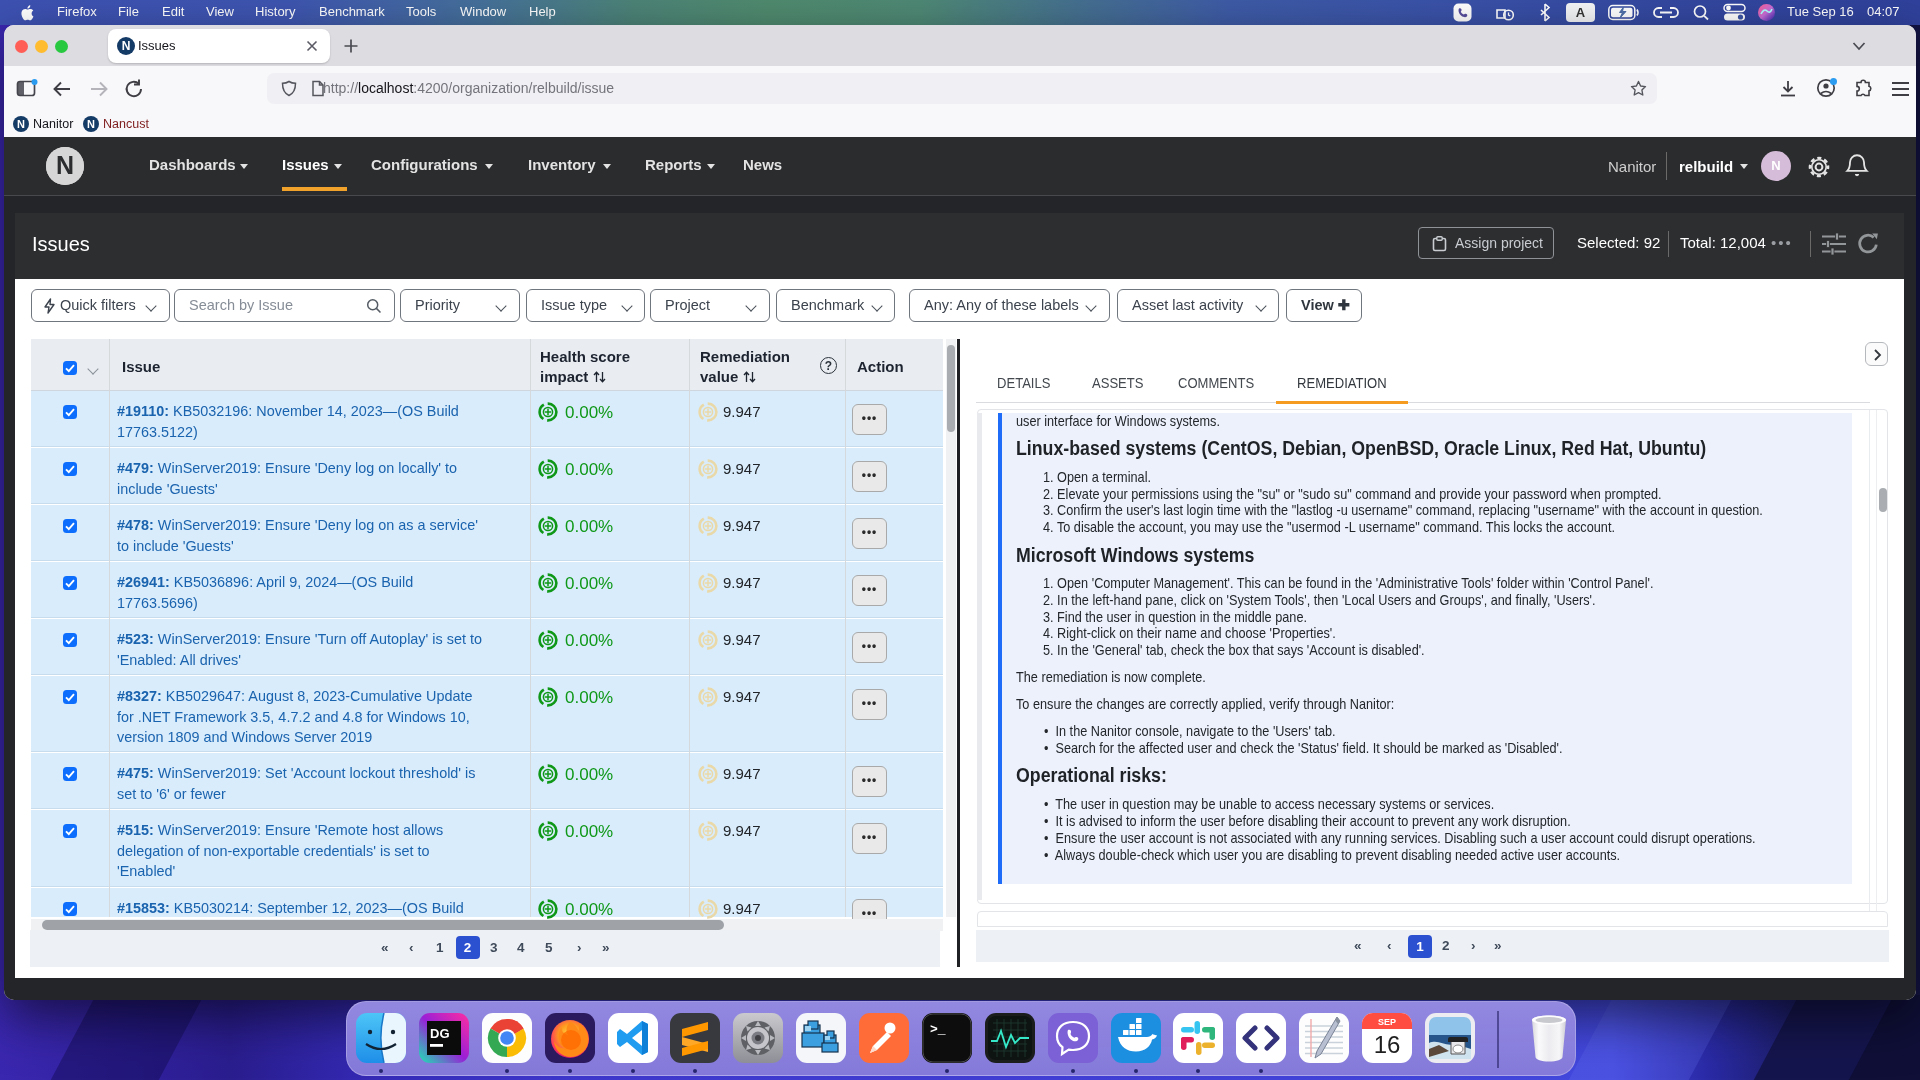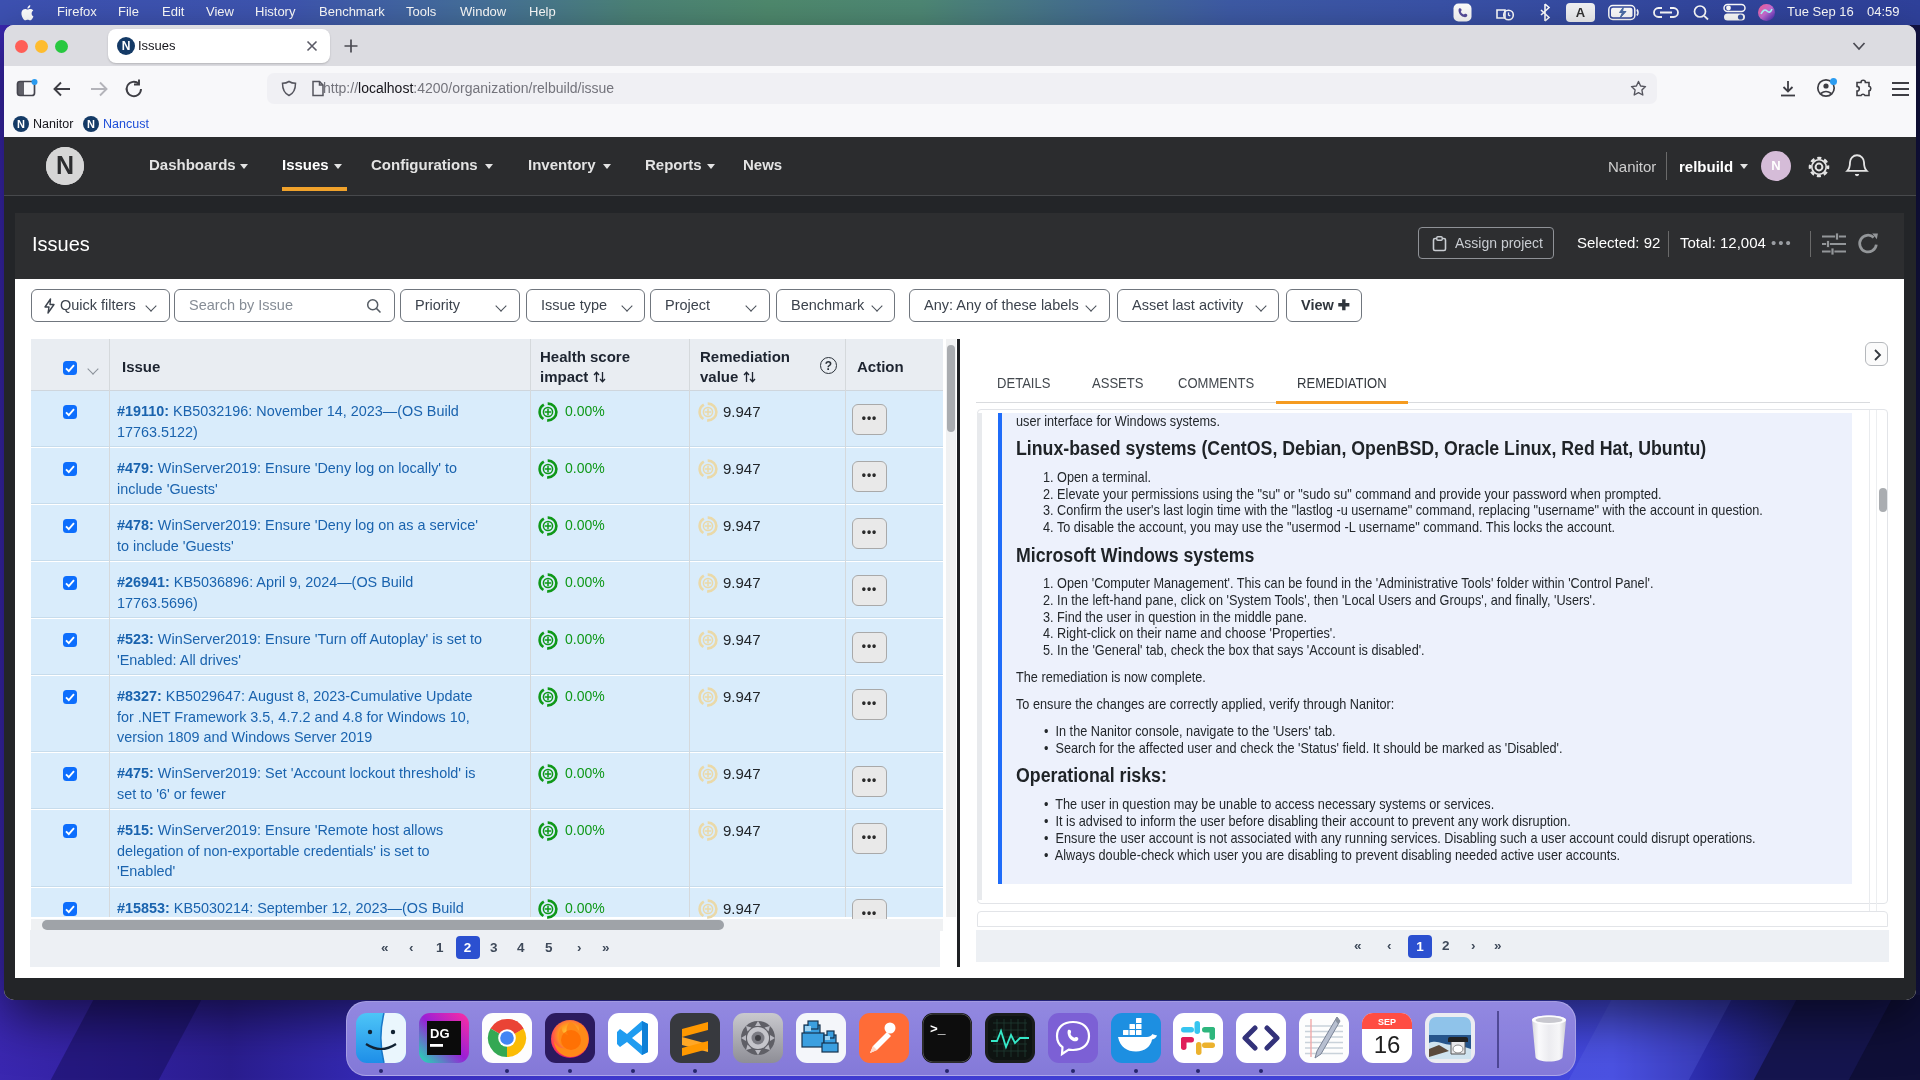--- a/index.html
+++ b/index.html
@@ -12,21 +12,21 @@
 .caret { position:absolute; top:27px; width:0; height:0; border-left:4.5px solid transparent; border-right:4.5px solid transparent; border-top:5px solid #e3e3e3; }
 .chip { position:absolute; top:10px; height:33px; border:1px solid #70767e; border-radius:6px; background:#fff; font-size:14.5px; color:#3c434d; }
 .chip .lbl { position:absolute; left:14px; top:7px; white-space:nowrap; }
 .chev { position:absolute; top:12px; width:8px; height:8px; border-right:1.8px solid #4a515a; border-bottom:1.8px solid #4a515a; transform:rotate(45deg); }
 .pgn { position:absolute; top:0; font-size:13.5px; color:#3f4a5a; font-weight:bold; }
 .rowbg { position:absolute; left:16px; width:912px; background:#d9ecfb; border-bottom:1px solid #c7dcec; }
 .ck { position:absolute; width:14px; height:14px; border-radius:3.5px; background:#0d6efd; }
 .ck svg { position:absolute; left:0; top:0; }
 .ilink { position:absolute; left:102px; font-size:15px; color:#1a63ae; line-height:20.5px; width:460px; transform:scaleX(0.96); transform-origin:0 0; }
 .gplus { position:absolute; left:523px; width:20px; height:20px; margin-top:-1px; }
-.gtxt { position:absolute; left:550px; font-size:14px; color:#0f9818; }
+.gtxt { position:absolute; left:550px; font-size:17px; color:#0f9818; }
 .tplus { position:absolute; left:683px; width:20px; height:20px; margin-top:-1px; }
 .ttxt { position:absolute; left:708px; font-size:15px; color:#212529; }
 .abtn { position:absolute; left:837px; width:35px; height:31px; border:1px solid #a9a9a9; border-radius:6px; background:#e9e9e9; color:#2b2b2b; text-align:center; font-size:12px; letter-spacing:1px; line-height:27px; font-weight:bold; }
 .rp { position:absolute; font-size:14.6px; color:#23272b; white-space:nowrap; transform:scaleX(0.87); transform-origin:0 0; }
 .rh { position:absolute; font-size:19.5px; font-weight:bold; color:#1f2327; white-space:nowrap; transform:scaleX(0.91); transform-origin:0 0; }
 </style>
 </head>
 <body>
 <div id="screen">
 
@@ -43,21 +43,21 @@
   <span class="abs" style="left:57px;top:4px;font-weight:normal;">Firefox</span>
   <span class="abs" style="left:118px;top:4px;">File</span>
   <span class="abs" style="left:162px;top:4px;">Edit</span>
   <span class="abs" style="left:206px;top:4px;">View</span>
   <span class="abs" style="left:255px;top:4px;text-align:right;">History</span>
   <span class="abs" style="left:319px;top:4px;">Benchmark</span>
   <span class="abs" style="left:406px;top:4px;">Tools</span>
   <span class="abs" style="left:460px;top:4px;">Window</span>
   <span class="abs" style="left:529px;top:4px;">Help</span>
   <span class="abs" style="left:1787px;top:4px;">Tue Sep 16</span>
-  <span class="abs" style="left:1867px;top:4px;">04:59</span>
+  <span class="abs" style="left:1867px;top:4px;">04:07</span>
 
   <svg class="abs" style="left:1453px;top:3px;" width="19" height="19" viewBox="0 0 19 19">
         <rect x="0.5" y="0.5" width="18" height="18" rx="5" fill="#fff"></rect>
         <path d="M6 5.5 C7.5 4.5 9 6 8.5 7.5 L7.8 8.8 C8.5 10.2 9.5 11 10.8 11.6 L12 10.8 C13.5 10.3 15 12 14 13.3 C13 14.8 10.5 14.5 8.3 12.8 C6.1 11.1 4.8 7.5 6 5.5 Z" fill="#584e9e"></path>
       </svg>
   <svg class="abs" style="left:1494px;top:3px;" width="23" height="19" viewBox="0 0 23 19">
         <path d="M3 7 h8 v8 h-8 z" fill="none" stroke="#fff" stroke-width="1.6"></path>
         <circle cx="14.5" cy="12" r="4.8" fill="none" stroke="#fff" stroke-width="1.6"></circle>
         <path d="M14.5 9.5 v2.5 l1.8 1" stroke="#fff" stroke-width="1.3" fill="none"></path>
       </svg>
@@ -164,21 +164,21 @@
       </svg>
   <svg class="abs" style="left:1887px;top:15px;" width="19" height="16" viewBox="0 0 19 16">
         <path d="M1 2 H18 M1 8 H18 M1 14 H18" stroke="#3e3e44" stroke-width="1.8"></path>
       </svg>
 </div>
 
 <div class="abs" style="left:4px;top:112px;width:1912px;height:25px;background:#f8f8fa;">
   <div class="abs" style="left:9px;top:4px;width:16px;height:16px;border-radius:50%;background:#143a66;color:#fff;font-size:11px;font-weight:bold;text-align:center;line-height:16px;">N</div>
   <span class="abs" style="left:29px;top:5px;font-size:12.5px;color:#15141a;">Nanitor</span>
   <div class="abs" style="left:79px;top:4px;width:16px;height:16px;border-radius:50%;background:#143a66;color:#fff;font-size:11px;font-weight:bold;text-align:center;line-height:16px;">N</div>
-  <span class="abs" style="left:99px;top:5px;font-size:12.5px;color:#1d4ed8;">Nancust</span>
+  <span class="abs" style="left:99px;top:5px;font-size:12.5px;color:#7f1d1d;">Nancust</span>
 </div>
 
 <div class="abs" id="webcontent" style="left:4px;top:137px;width:1912px;height:863px;background:#232528;border-radius:0 0 10px 10px;overflow:hidden;">
 
   <div class="abs" style="left:0;top:0;width:1912px;height:59px;background:#2b2c2e;border-bottom:1px solid #47494c;">
     <div class="abs" style="left:42px;top:10px;width:38px;height:38px;border-radius:50%;background:#d6d6d6;"></div>
     <div class="abs" style="left:42px;top:10px;width:38px;height:38px;border-radius:50%;background:#d6d6d6;color:#2b2c2e;font-size:25px;font-weight:bold;text-align:center;line-height:36px;font-family:'Liberation Sans',sans-serif;">N</div>
     <span class="abs nav-item" style="left:145px;">Dashboards</span>
         <span class="caret" style="left:236px;"></span>
     <span class="abs nav-item" style="left:278px;color:#fff;">Issues</span>

